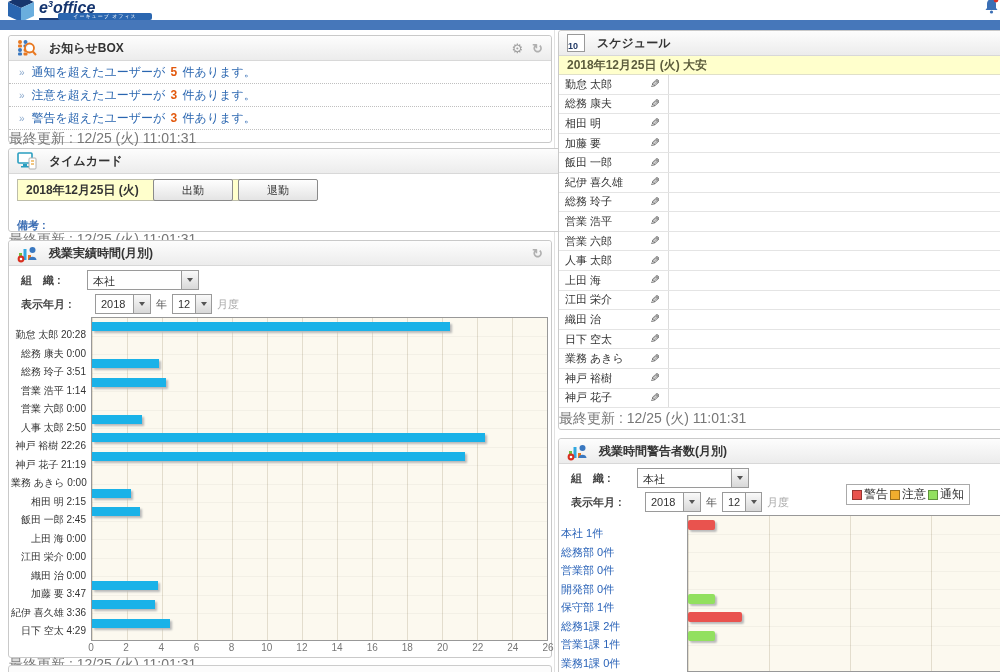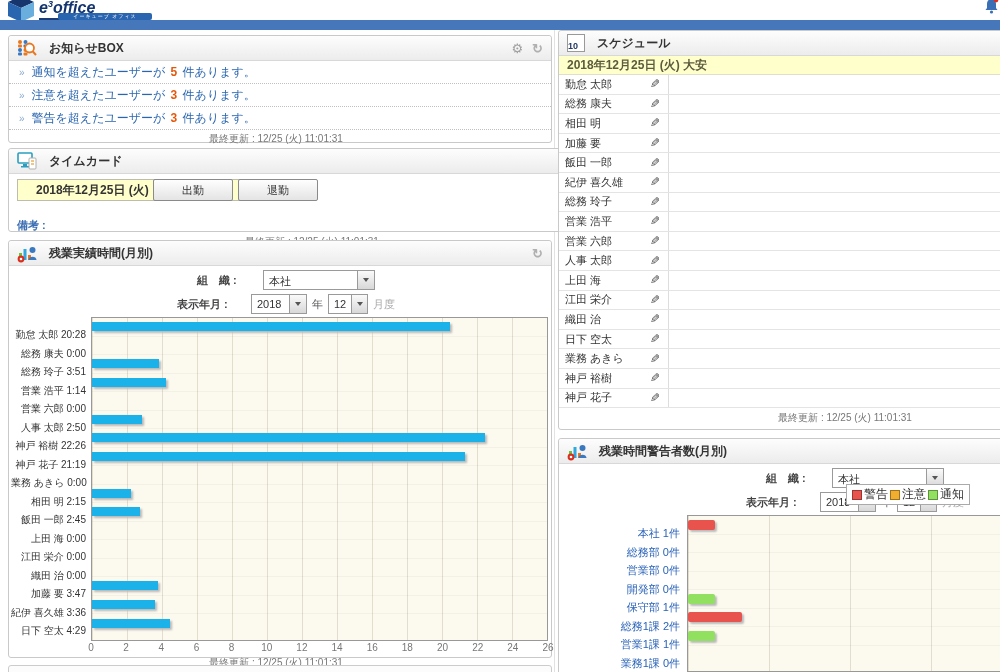--- a/index.html
+++ b/index.html
@@ -21,48 +21,48 @@
 
   
   .panel { position:absolute; background:#fff; border:1px solid #c9c9c9; border-radius:3px; }
   .phead { height:25px; display:flex; align-items:center; gap:12px; padding:0 8px;
            background:linear-gradient(#fdfdfd,#ececec); border-bottom:1px solid #d8d8d8;
            border-radius:3px 3px 0 0; }
   .ptitle { font-size:12px; font-weight:bold; color:#333; }
   .hicons { margin-left:auto; display:flex; gap:9px; }
   .gear  { font-size:13px; color:#a0a0a0; cursor:pointer; line-height:1; }
   .refr  { font-size:13px; color:#b0b0b0; font-weight:bold; cursor:pointer; line-height:1; }
-  .lastupd { font-size:10px; color:#777; text-align:center; padding-right:8px; }
+  .lastupd { font-size:14px; color:#777; text-align:left; padding-right:8px; }
 
   
   #notice-panel { left:8px; top:35px; width:544px; height:108px; }
   .notice-row { display:flex; align-items:center; height:23px; padding:0 10px;
                 border-bottom:1px dotted #c0c0c0; cursor:pointer; }
   .notice-bullet { color:#8aa8cc; font-size:10px; margin-right:7px; }
   .notice-text { font-size:12px; color:#2a66b0; }
   .notice-count { color:#e2590e; font-weight:bold; padding:0 2px; }
   #notice-panel .lastupd { line-height:17px; }
 
   
   #timecard-panel { left:8px; top:148px; width:616px; height:84px; }
   .tc-body { position:relative; height:57px; }
   .tc-date { position:absolute; left:8px; top:5px; width:224px; height:22px; background:#ffffcc;
-             border:1px solid #bdbdaa; font-size:12px; font-weight:bold; color:#333; padding:0 18px;
+             border:1px solid #bdbdaa; font-size:12px; font-weight:bold; color:#333; padding:0 8px;
              font-family:"Liberation Sans", sans-serif; }
   .btn { position:absolute; top:5px; height:22px; padding:0 28px; font-size:11px; color:#333;
          border:1px solid #8a8a8a; border-radius:2px; background:linear-gradient(#fefefe,#e4e4e4);
          cursor:pointer; font-family:"Liberation Sans", sans-serif; }
   #btn-in  { left:144px; }
   #btn-out { left:229px; }
   .tc-detail { position:absolute; right:6px; top:2px; font-size:10px; color:#2a66b0; cursor:pointer; }
   .tc-remarks { position:absolute; left:8px; top:44px; font-size:11px; color:#3b6db3; font-weight:bold; }
   .tc-upd { position:absolute; right:0; bottom:-18px; left:0; }
 
   
-  .ctrl-row { display:flex; align-items:center; margin:4px 0 0 12px; height:20px;justify-content:center; }
+  .ctrl-row { display:flex; align-items:center; margin:4px 0 0 12px; height:20px; }
   .ctrl-label { width:66px; font-size:11px; font-weight:bold; color:#444; }
   .sel { display:flex; height:20px; border:1px solid #9a9a9a; background:#fff; cursor:pointer; }
   .sel-val { font-size:11px; color:#333; padding:3px 5px; flex:1; }
   .sel-btn { width:17px; background:linear-gradient(#fafafa,#d8d8d8); border-left:1px solid #9a9a9a;
              display:flex; align-items:center; justify-content:center; }
   .sel-btn i { width:0; height:0; border-left:3.5px solid transparent; border-right:3.5px solid transparent;
                border-top:4px solid #555; }
   .sel-org { width:112px; }
   .sel-yr  { width:56px; margin-left:8px; }
   .sel-mo  { width:40px; }
@@ -104,22 +104,22 @@
   .sched-upd { line-height:20px; }
 
   
   #warning-panel { left:558px; top:438px; width:582px; height:262px; }
   #wc-legend { position:absolute; left:287px; top:45px; display:flex; align-items:center;
                border:1px solid #aaa; background:#fff; padding:1px 5px; gap:2px; }
   .leg-item { display:flex; align-items:center; gap:2px; }
   .leg-sw { width:10px; height:10px; border:1px solid rgba(0,0,0,0.35); }
   .leg-lbl { font-size:12px; color:#333; }
   #wc-labels { width:126px; }
-  .wlbl { height:18.5px; line-height:18.5px; font-size:11px; color:#2a63b8; text-align:right;
-          padding-right:7px; white-space:nowrap; }
+  .wlbl { height:18.5px; line-height:18.5px; font-size:11px; color:#2a63b8; 
+          padding-right:21px; white-space:nowrap; }
   #wc-plot { width:437px; background-size:81px 100%; }
   .wbar { height:10px; border-radius:2px; box-shadow:2px 2px 2px #bbb; }
   #wc-axis { margin-left:128px; width:437px; }
 
   .stub-panel { position:absolute; left:8px; top:665px; width:544px; height:20px;
                 border:1px solid #ccc; border-radius:3px; background:#fcfcfc; }
 </style>
 </head>
 <body>
 

